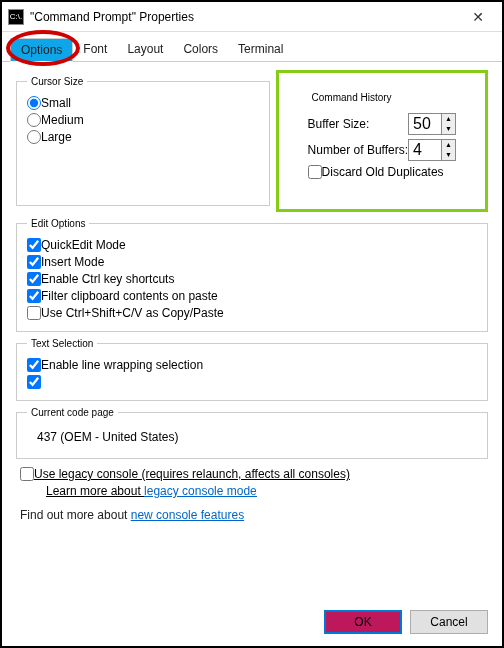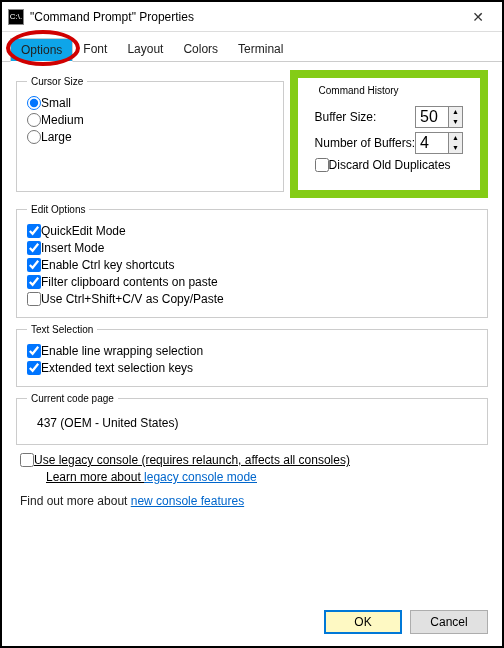--- a/index.html
+++ b/index.html
@@ -64,22 +64,22 @@
   }
   fieldset {
     border: 1px solid #ccc;
     margin: 6px 0;
     padding: 6px 10px 8px 10px;
   }
   legend { font-size: 10px; padding: 0 4px; }
   .toprow { display: flex; gap: 6px; }
   .toprow > fieldset { flex: 1; }
   .historybox {
-    border: 8px solid #84cc16;
-    padding: 7px;
+    border: 3px solid #84cc16;
+    padding: 19px;
   }
   .historybox fieldset { margin: 0; border: none; }
   .histrow {
     display: flex; align-items: center;
     justify-content: space-between;
     margin: 4px 0;
   }
   .spin {
     display: flex; align-items: stretch;
     border: 1px solid #888; height: 22px;
@@ -111,21 +111,21 @@
     right: 14px; bottom: 12px;
     display: flex; gap: 8px;
   }
   .btn {
     width: 78px; height: 24px;
     background: #e1e1e1;
     border: 1px solid #adadad;
     display: flex; align-items: center; justify-content: center;
     font-size: 12px;
   }
-  .btn.default { border: 2px solid #0078d7; background: #fef9c3; }
+  .btn.default { border: 2px solid #0078d7; background: #be185d; }
 </style>
 </head>
 <body>
 
 <div class="titlebar">
   <div class="appicon">C:\.</div>
   <div class="title">"Command Prompt" Properties</div>
   <div class="closebtn">✕</div>
 </div>
 
@@ -213,21 +213,20 @@
   </fieldset>
 
   <fieldset>
     <legend>Text Selection</legend>
     <label class="opt">
         <input type="checkbox" checked="" style="">
         <span>Enable line wrapping selection</span>
       </label>
     <label class="opt">
         <input type="checkbox" checked="" style="">
-        <span>Extended text selection keys</span>
       </label>
   </fieldset>
 
   <fieldset>
     <legend>Current code page</legend>
     <div class="codepage">437   (OEM - United States)</div>
   </fieldset>
 
   <div class="legacy">
     <label class="opt">

